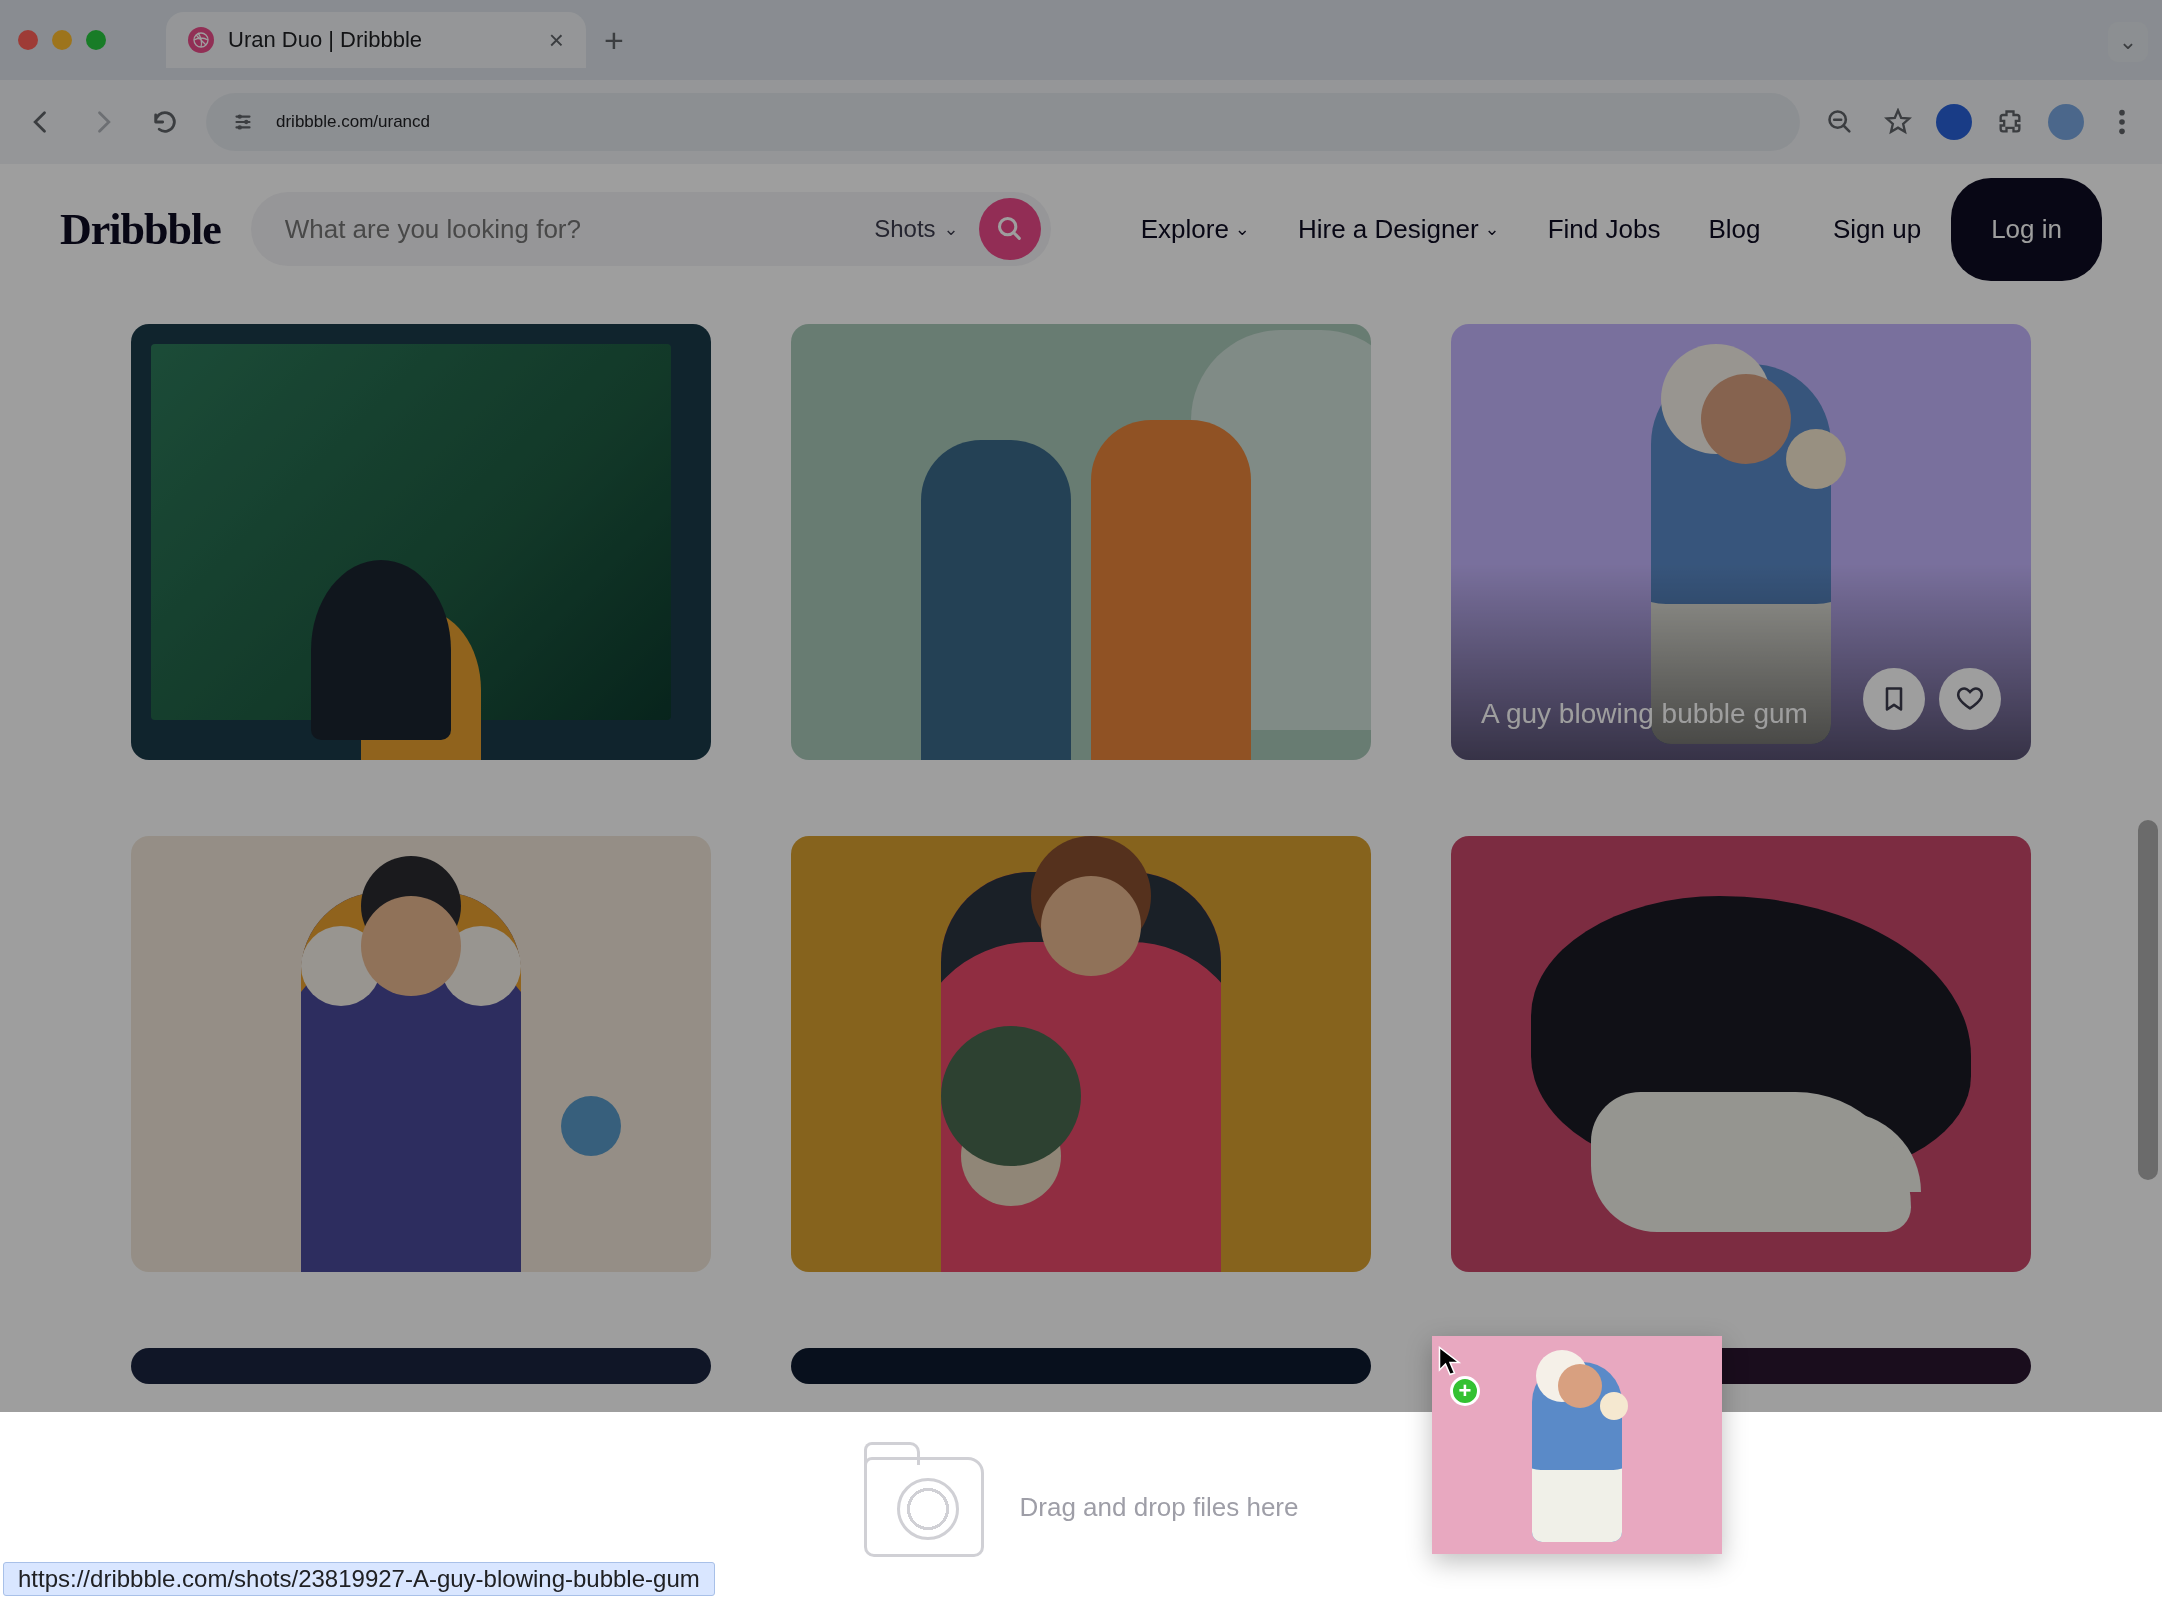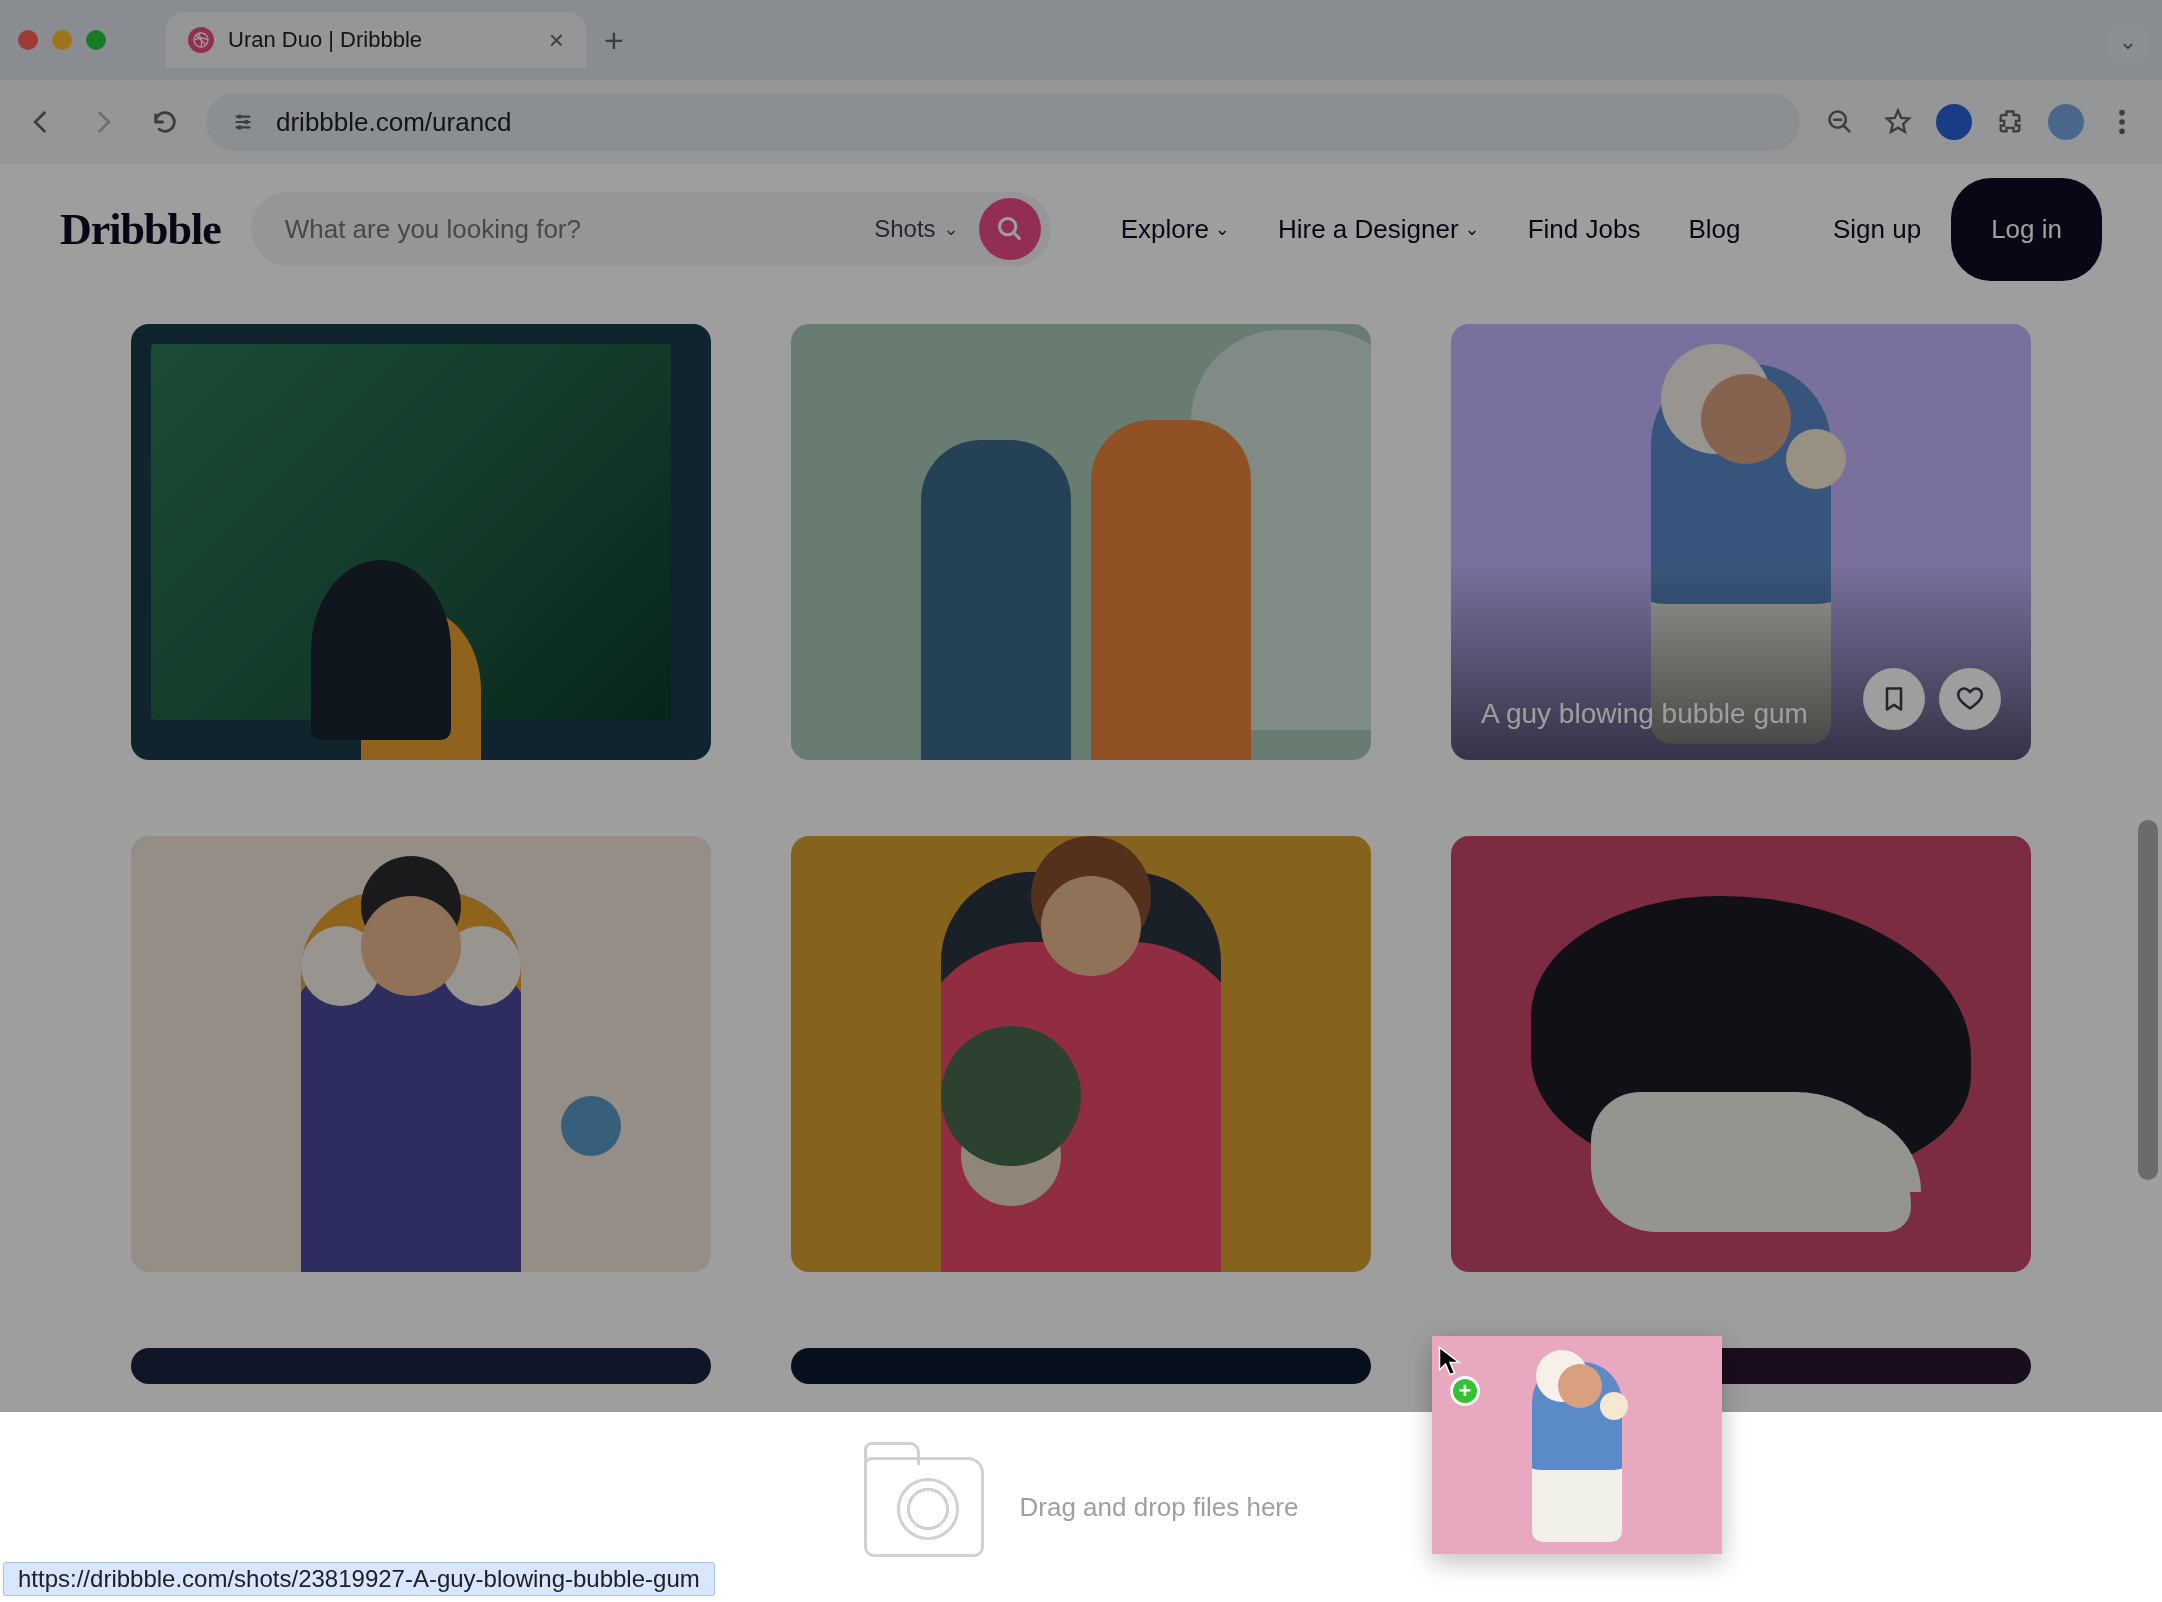--- a/index.html
+++ b/index.html
@@ -16,38 +16,38 @@
   .tab .favicon { width:26px; height:26px; border-radius:50%; background:#ea4c89; display:flex; align-items:center; justify-content:center; color:#fff; font-size:16px; }
   .tab .title { font-size:22px; color:#202124; flex:1; }
   .tab .close { font-size:26px; color:#5f6368; }
   .newtab { margin-left:18px; font-size:34px; color:#5f6368; }
 
   .addrbar { height:84px; background:#f1f3f6; display:flex; align-items:center; padding:0 20px; gap:20px; }
   .nav-ico { width:42px; height:42px; display:flex; align-items:center; justify-content:center; color:#5f6368; font-size:30px; }
   .nav-ico.disabled { color:#b0b4ba; }
   .omnibox { flex:1; height:58px; background:#e3e7ec; border-radius:30px; display:flex; align-items:center; padding:0 24px; gap:20px; }
   .omnibox .site-ico { color:#5f6368; font-size:24px; }
-  .omnibox .url { font-size:26px; color:#202124; }
+  .omnibox .url { font-size:17px; color:#202124; }
   .right-icons { display:flex; align-items:center; gap:18px; }
   .chrome-ico { width:40px; height:40px; display:flex; align-items:center; justify-content:center; color:#5f6368; font-size:28px; }
   .avatar-chrome { width:36px; height:36px; border-radius:50%; background:#7aa7e0; }
   .globe-ico { width:36px; height:36px; border-radius:50%; background:#2962d9; }
   .tab-expand { position:absolute; right:14px; top:22px; width:40px; height:40px; border-radius:10px; background:#e3e7ec; display:flex; align-items:center; justify-content:center; color:#5f6368; font-size:22px; }
 
   
   .page { position:absolute; top:164px; left:0; right:0; bottom:0; background:#ffffff; }
 
   
   .d-header { height:130px; display:flex; align-items:center; padding:0 60px; gap:30px; }
   .logo { font-family: "Brush Script MT", cursive; font-size:44px; color:#0d0c22; letter-spacing:-1px; font-weight:600; }
   .searchbox { flex:0 0 800px; height:74px; background:#f3f3f6; border-radius:40px; display:flex; align-items:center; padding:0 10px 0 34px; }
   .searchbox input { flex:1; border:none; background:transparent; font-size:26px; color:#6e6d7a; outline:none; }
   .shots-drop { display:flex; align-items:center; gap:8px; font-size:24px; color:#3d3d4e; padding:0 20px; }
   .search-btn { width:62px; height:62px; border-radius:50%; background:#ec4989; display:flex; align-items:center; justify-content:center; color:#fff; }
-  .nav-links { display:flex; align-items:flex-end; gap:48px; margin-left:40px; }
+  .nav-links { display:flex; align-items:flex-end; gap:48px; margin-left:60px; }
   .nav-link { font-size:26px; color:#0d0c22; display:flex; align-items:center; gap:6px; }
   .spacer { flex:1; }
   .signup { font-size:26px; color:#0d0c22; }
   .login { font-size:26px; color:#fff; background:#0d0c22; border-radius:40px; padding:36px 40px; }
 
   
   .grid { padding: 30px 110px; display:grid; grid-template-columns: repeat(3, 580px); gap:76px 80px; justify-content:center; }
   .shot { width:580px; height:436px; border-radius:18px; position:relative; overflow:hidden; }
   .shot.partial { height:36px; }
 

